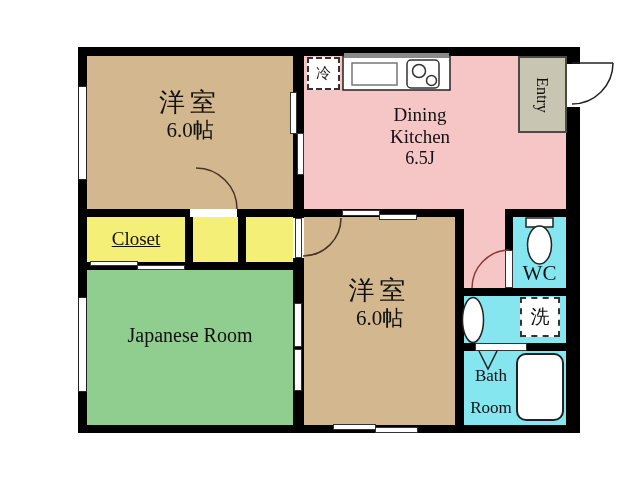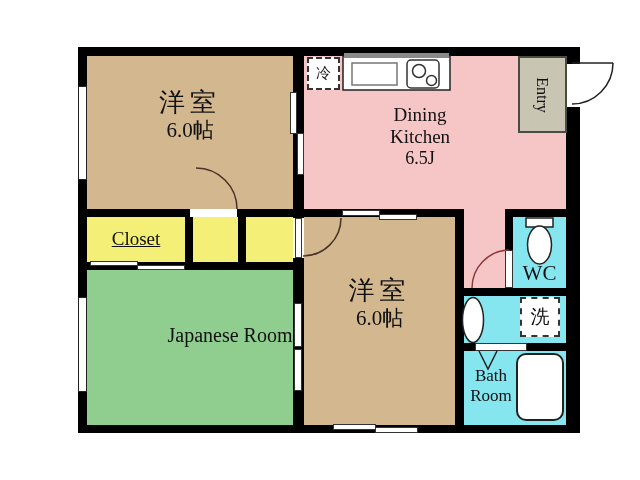--- a/index.html
+++ b/index.html
@@ -128,31 +128,31 @@
     <div style="font-size:19px;">Kitchen</div>
     <div style="font-size:18px;">6.5J</div>
   </div>
 
   <div class="label" style="left:542px;top:95px;transform:translate(-50%,-50%) rotate(90deg);white-space:nowrap;font-size:16px;"><span>Entry</span></div>
 
   <div class="label" style="left:87px;top:228px;width:98px;font-size:19px;text-decoration:underline;">
     <span>Closet</span>
   </div>
 
-  <div class="label" style="left:87px;top:324px;width:206px;padding-left:40px;">
+  <div class="label" style="left:87px;top:324px;width:206px;">
     <div style="font-size:20px;">Japanese Room</div>
   </div>
 
   <div class="label" style="left:304px;top:276px;width:151px;">
     <div style="font-size:26px;letter-spacing:5px;">洋室</div>
     <div style="font-size:21px;">6.0帖</div>
   </div>
 
   <div class="label" style="left:513px;top:261px;width:53px;font-size:21px;">
     <span>WC</span>
   </div>
 
   <div class="label" style="left:462px;top:366px;width:58px;">
     <div style="font-size:17px;">Bath</div>
-    <div style="font-size:17px;">Room</div>
+    <div style="font-size:17px;margin-top:12px;">Room</div>
   </div>
 
 </div>
 
 </body></html>

